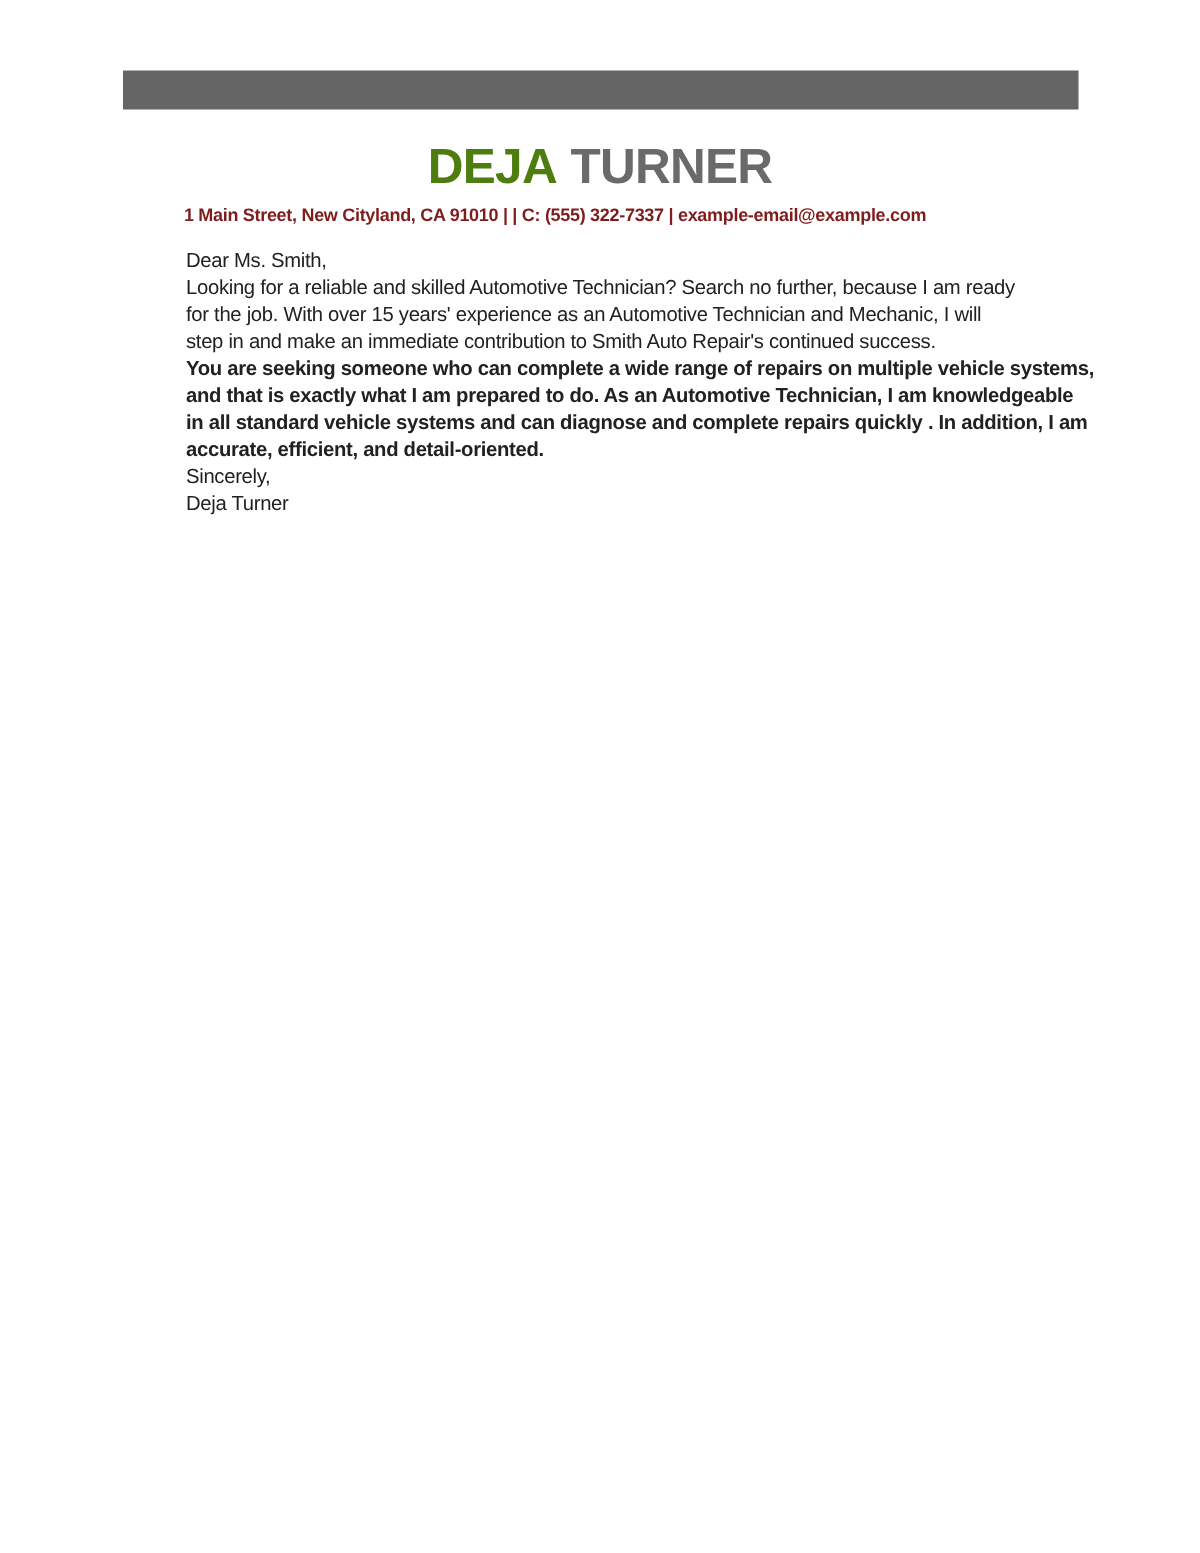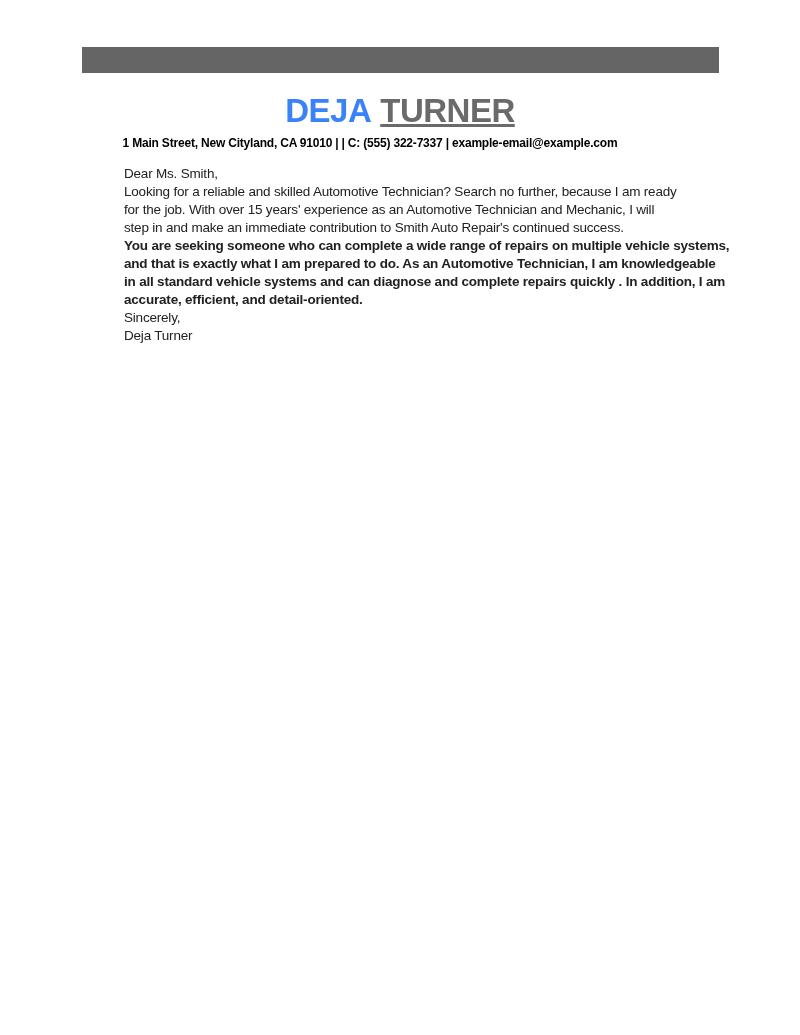--- a/index.html
+++ b/index.html
@@ -28,37 +28,36 @@
     left: 0;
     top: 92px;
     width: 800px;
     text-align: center;
     font-weight: bold;
     font-size: 33px;
     letter-spacing: -0.5px;
     white-space: nowrap;
   }
   .name-first {
-    color: #3b82f6;
+    color: #4d7c0f;
     margin-right: 9px;
   }
   .name-last {
     color: #6a6a6a;
-    text-decoration: underline;
   }
   .contact-line {
     position: absolute;
     left: 0;
     top: 136px;
     width: 740px;
     text-align: center;
     font-size: 12px;
     font-weight: bold;
     letter-spacing: -0.2px;
-    color: #000000;
+    color: #7f1d1d;
   }
   .letter {
     position: absolute;
     left: 81px;
     top: 165px;
     width: 680px;
     font-size: 13.5px;
     line-height: 18px;
     letter-spacing: -0.2px;
     color: #212121;

